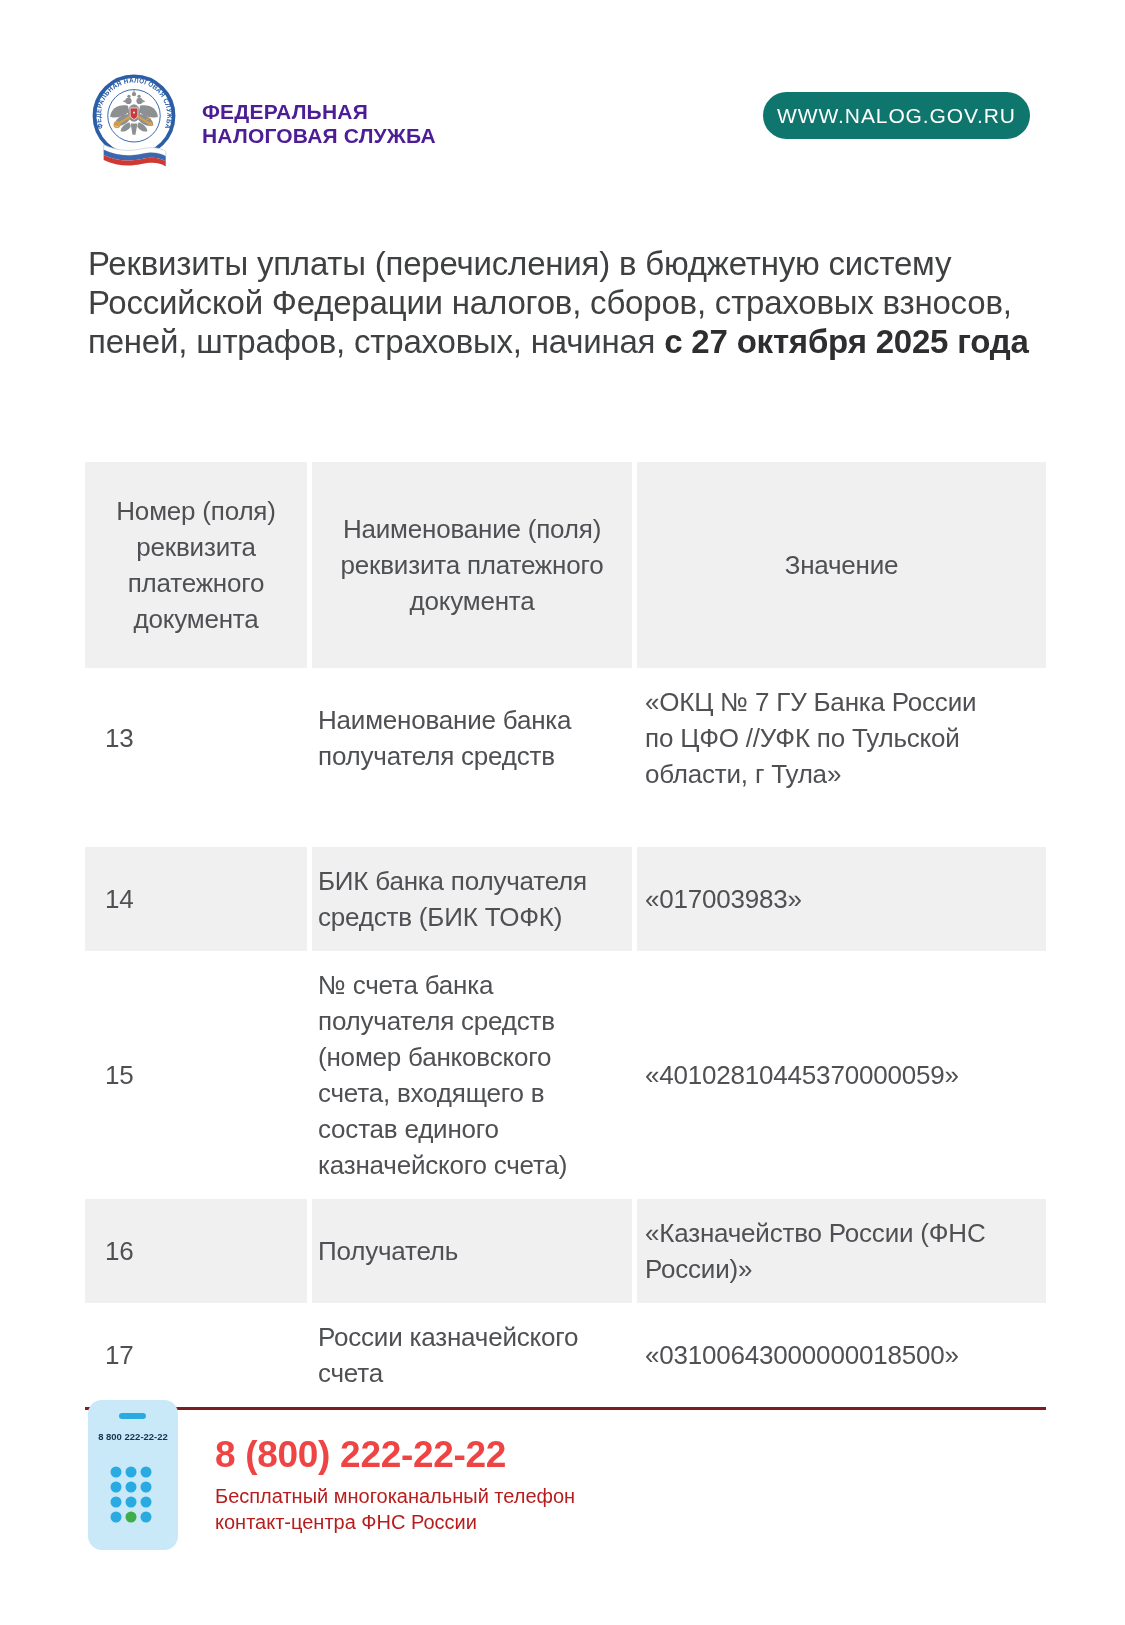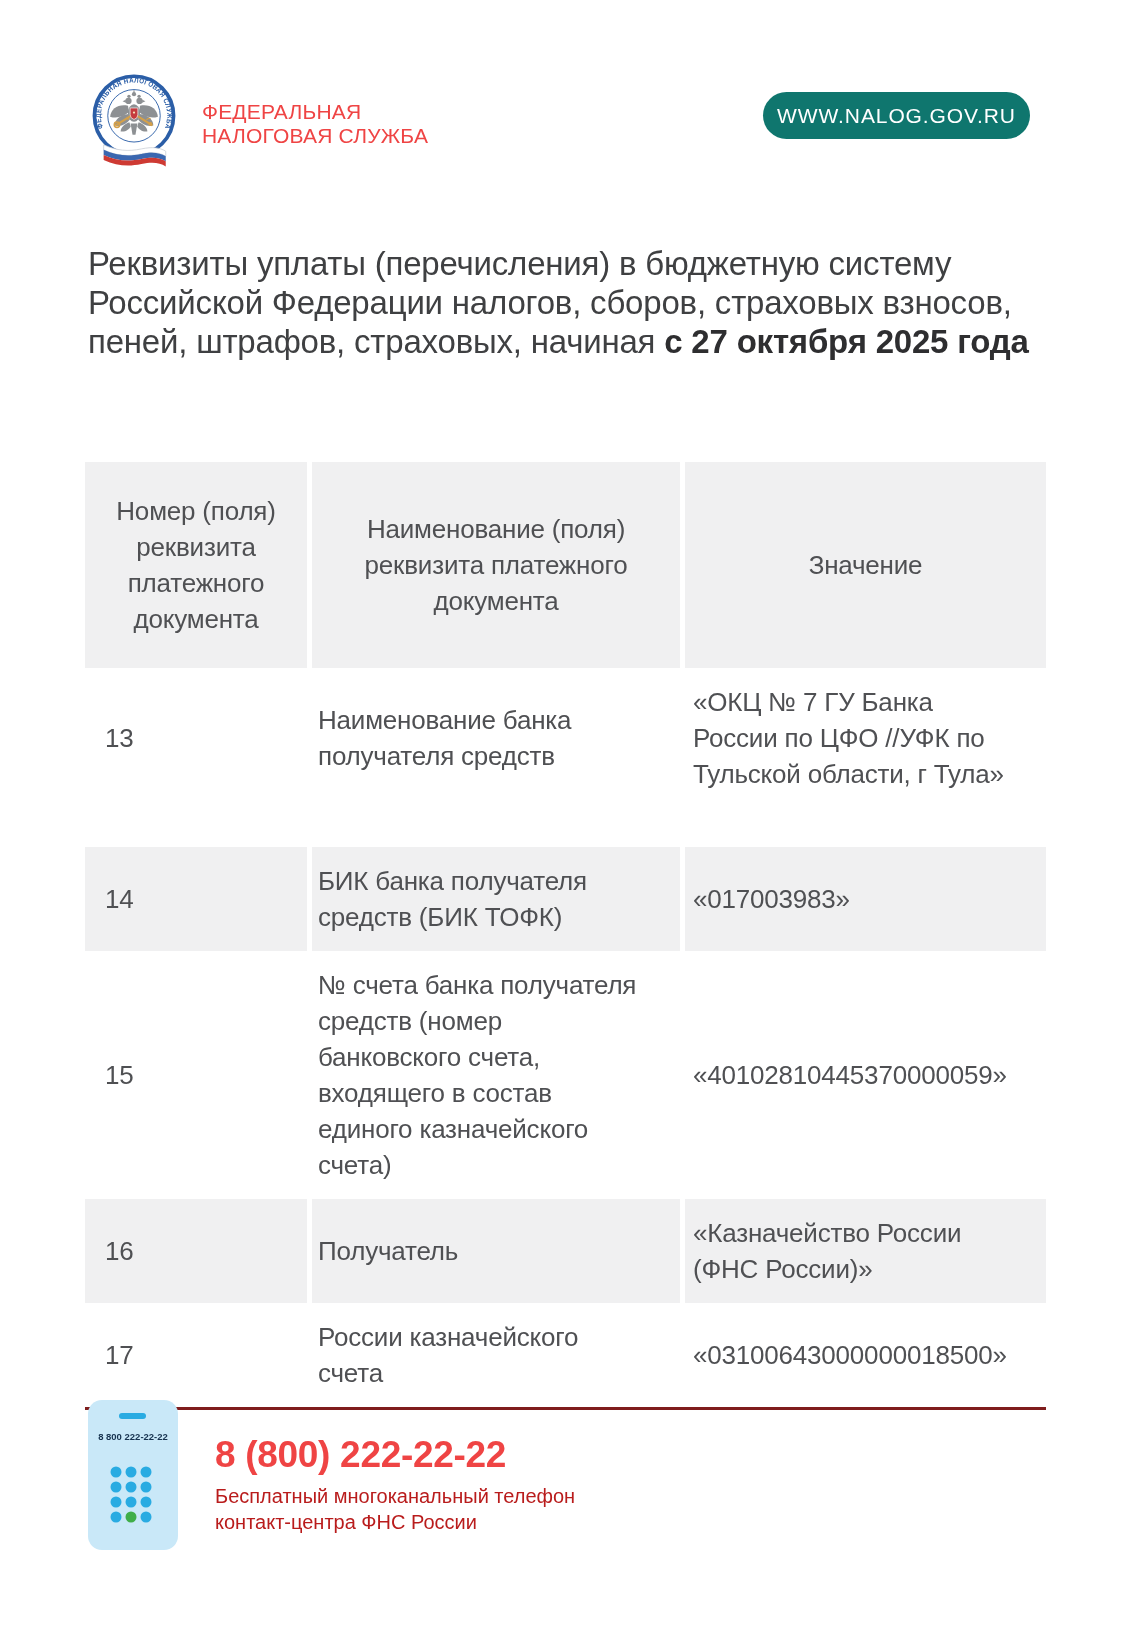--- a/index.html
+++ b/index.html
@@ -6,43 +6,43 @@
   body{
     width:1125px;height:1625px;background:#ffffff;position:relative;
     font-family:"Liberation Sans","DejaVu Sans",sans-serif;
     -webkit-font-smoothing:antialiased;
   }
   .abs{position:absolute;}
 
   
   #logo{left:88px;top:66px;width:92px;height:118px;}
   #orgname{
-    left:202px;top:100px;font-size:21px;line-height:24px;font-weight:400;
-    color:#ef4444;letter-spacing:.2px;white-space:nowrap;
+    left:202px;top:100px;font-size:21px;line-height:24px;font-weight:700;
+    color:#4c1d95;letter-spacing:.2px;white-space:nowrap;
   }
   #site-pill{
     left:763px;top:92px;width:267px;height:47px;border-radius:24px;
     background:#0f766e;color:#ffffff;display:flex;align-items:center;justify-content:center;
     font-size:21px;letter-spacing:.9px;cursor:pointer;
   }
 
   
   #title{
     left:88px;top:244px;width:965px;font-size:33px;line-height:39px;
     color:#3f4042;letter-spacing:-.2px;
   }
   #title .bold{font-weight:700;color:#2e2e30;}
 
   
   #table{left:85px;top:462px;width:961px;font-size:26px;line-height:36px;color:#4f5053;letter-spacing:-.2px;}
   .trow{display:flex;gap:5px;}
   .cell{box-sizing:border-box;background:#ffffff;}
   .alt .cell{background:#f0f0f1;}
   .c1{width:222px;flex:none;display:flex;align-items:center;padding-left:20px;}
-  .c2{width:368px;flex:none;display:flex;align-items:center;padding:16px 34px 16px 6px;}
+  .c2{width:320px;flex:none;display:flex;align-items:center;padding:16px 34px 16px 6px;}
   .c3{flex:1;display:flex;align-items:center;padding:16px 40px 16px 8px;}
   .thead{min-height:206px;}
   .thead .cell{align-items:center;justify-content:center;text-align:center;}
   .thead .c1{padding:0 14px;}
   .thead .c2{padding:0 18px;}
   .thead .c3{padding:0 20px;}
   .r13{min-height:132px;}
   .r14{min-height:90px;margin-top:39px;}
   .r15{min-height:237px;}
   .r16{min-height:88px;}

